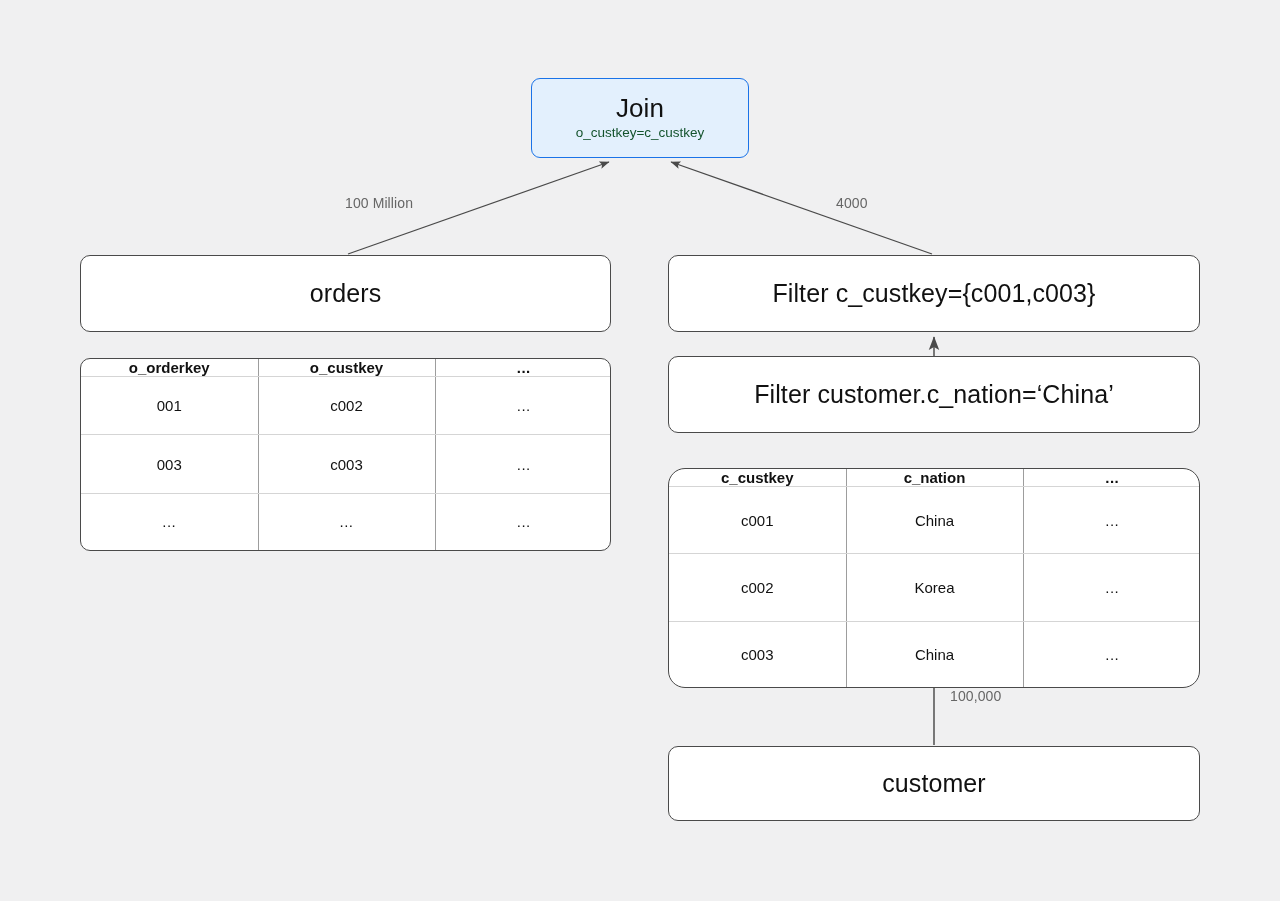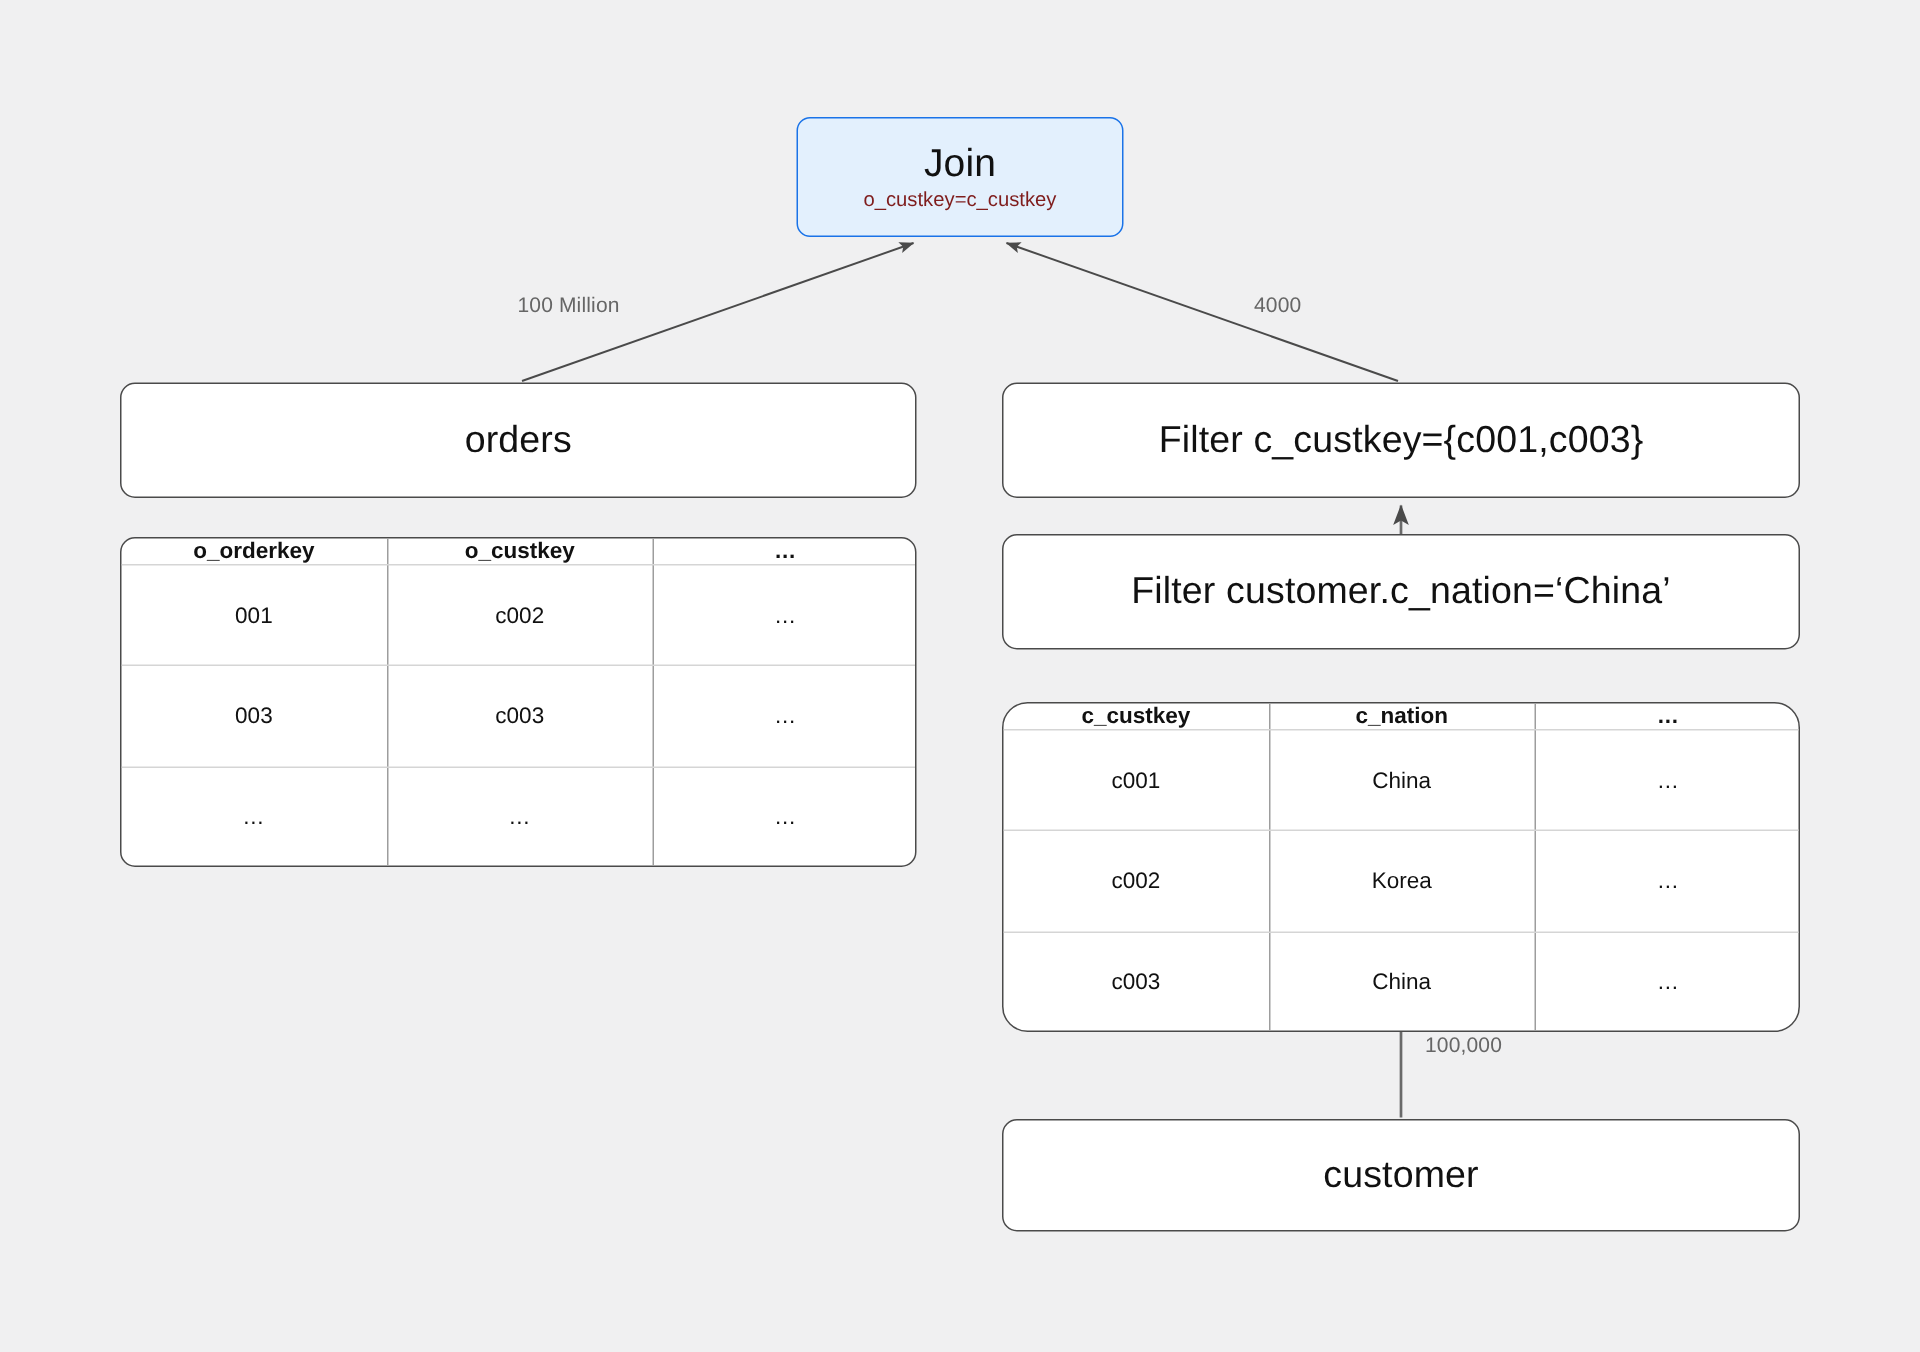--- a/index.html
+++ b/index.html
@@ -55,21 +55,21 @@
     background: #e3f0fd;
     border: 1.6px solid #1a73e8;
     border-radius: 9px;
   }
   #join-node .node-title {
     font-size: 26px;
     margin-bottom: 1px;
   }
   .node-subtitle {
     font-size: 13.5px;
-    color: #7f1d1d;
+    color: #14532d;
     line-height: 1.2;
   }
 
   #orders-node {
     left: 80px;
     top: 255px;
     width: 531px;
     height: 77px;
   }
 
@@ -133,21 +133,21 @@
     border-right: none;
   }
   .ellipsis-cell {
     letter-spacing: 0.5px;
   }
 
   #orders-table {
     left: 80px;
     top: 358px;
     width: 531px;
-    height: 220px;
+    height: 193px;
   }
   #orders-table col.c1 { width: 177px; }
   #orders-table col.c2 { width: 177px; }
   #orders-table col.c3 { width: 177px; }
 
   #customer-table {
     left: 668px;
     top: 468px;
     width: 532px;
     height: 220px;

